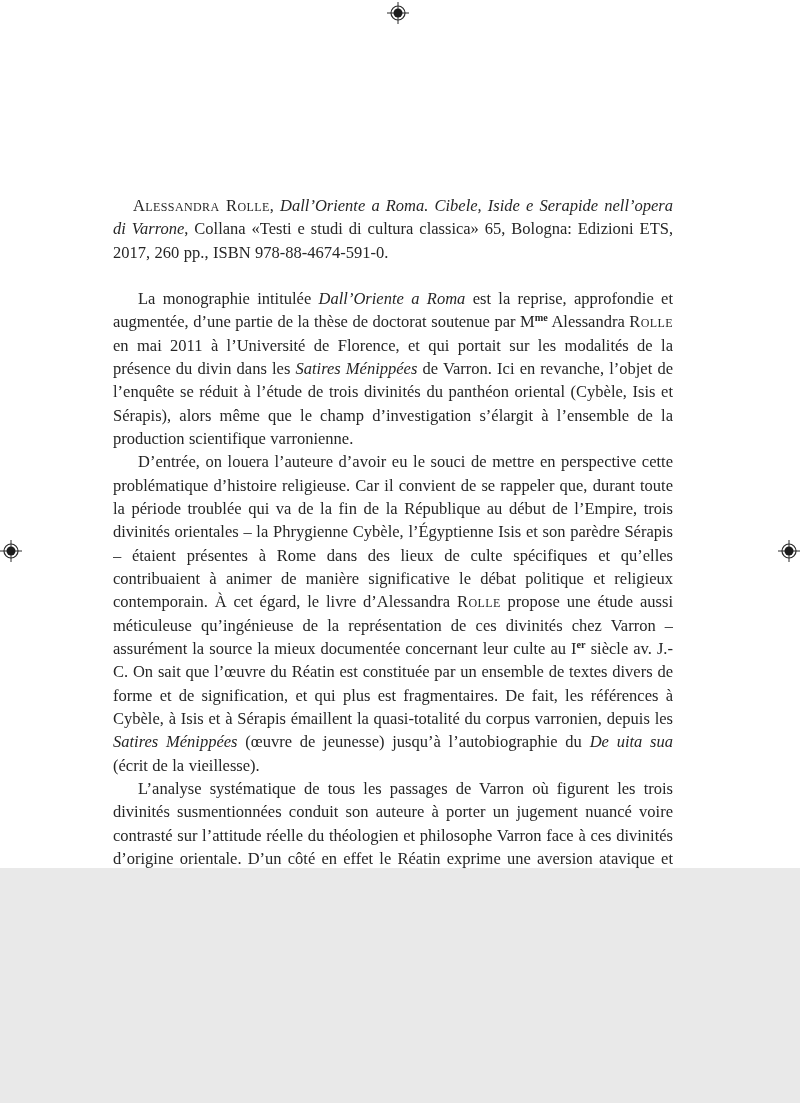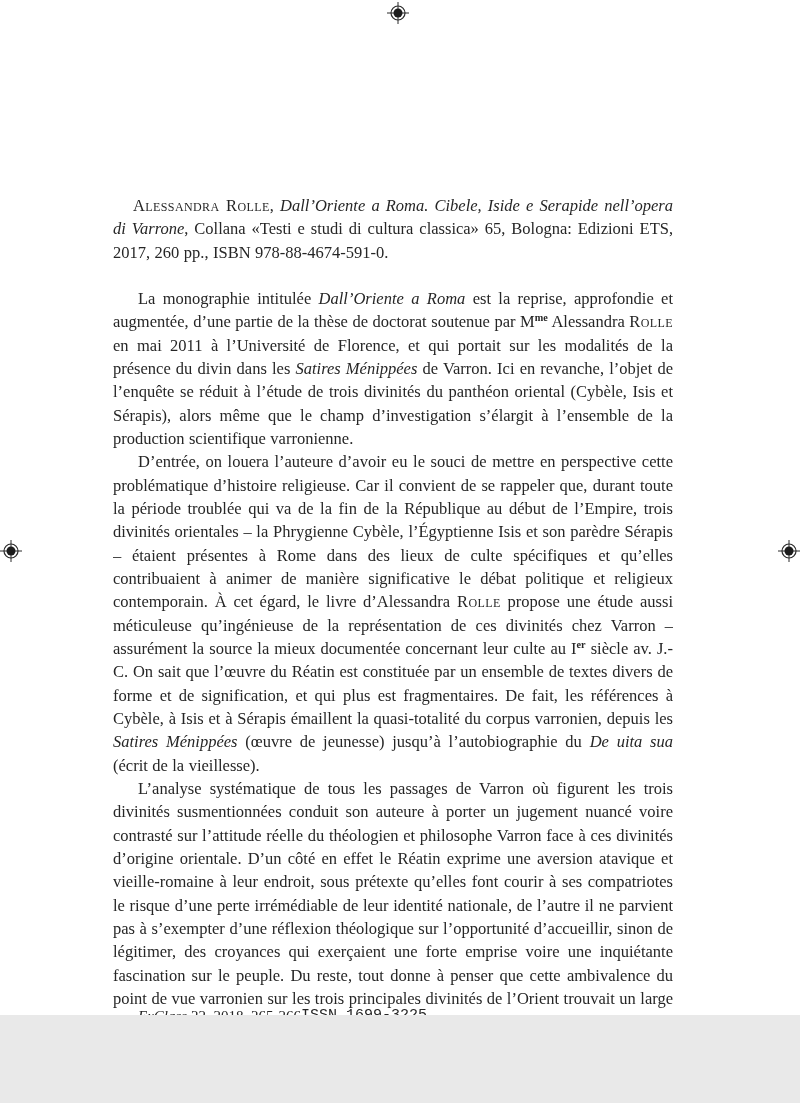--- a/index.html
+++ b/index.html
@@ -1,18 +1,18 @@
 <!DOCTYPE html>
 <html lang="fr"><head>
 <meta charset="utf-8">
 <style>
   html,body{margin:0;padding:0;background:#e9e9e9;}
   .page{
     position:relative;
-    width:800px;height:1015px;
+    width:800px;height:868px;
     margin:0 auto;
     background:#ffffff;
     font-family:"Liberation Serif","DejaVu Serif",serif;
     color:#262626;
     overflow:hidden;
   }
   
   .regmark{position:absolute;width:22px;height:22px;}
   .regmark svg{display:block;}
   .regmark-top{left:387px;top:2px;}

